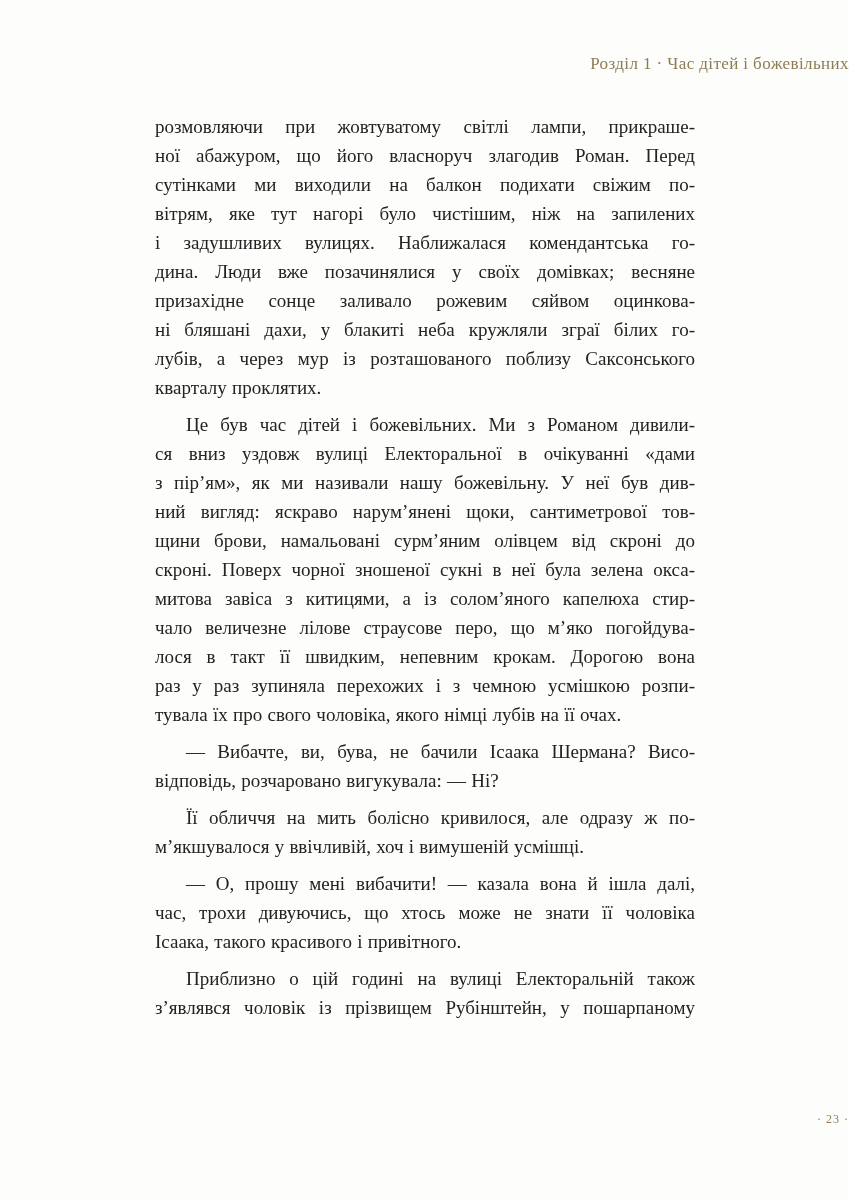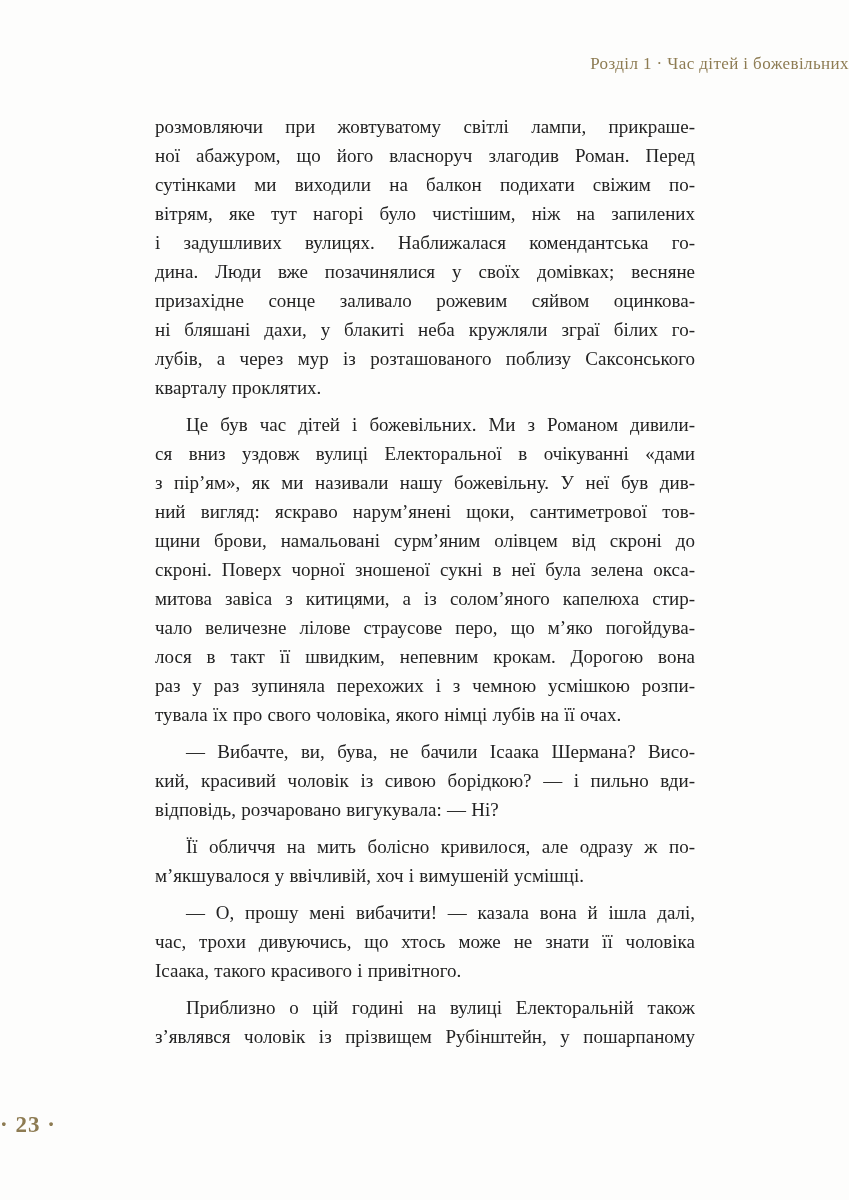--- a/index.html
+++ b/index.html
@@ -48,25 +48,24 @@
       text-align-last: left;
     }
     .line.indent {
       text-indent: 31px;
     }
     .page-number {
       position: absolute;
       top: 1112px;
       left: 0;
       width: 100%;
-      text-align: left;
-      font-size: 23px;
+      text-align: right;
+      font-size: 12px;
       letter-spacing: 1px;
       color: var(--accent, #8d7b52);
-      font-weight: bold;
     }
   </style>
 </head>
 <body>
 
 <div class="page">
   <div class="running-header">Розділ 1 · Час дітей і божевільних</div>
 
   <div class="textblock">
       <div class="para">
@@ -89,21 +88,20 @@
         <div class="line">щини брови, намальовані сурм’яним олівцем від скроні до</div>
         <div class="line">скроні. Поверх чорної зношеної сукні в неї була зелена окса-</div>
         <div class="line">митова завіса з китицями, а із солом’яного капелюха стир-</div>
         <div class="line">чало величезне лілове страусове перо, що м’яко погойдува-</div>
         <div class="line">лося в такт її швидким, непевним крокам. Дорогою вона</div>
         <div class="line">раз у раз зупиняла перехожих і з чемною усмішкою розпи-</div>
         <div class="line last">тувала їх про свого чоловіка, якого німці лубів на її очах.</div>
       </div>
       <div class="para">
         <div class="line indent">— Вибачте, ви, бува, не бачили Ісаака Шермана? Висо-</div>
-        <div class="line">кий, красивий чоловік із сивою борідкою? — і пильно вди-</div>
         <div class="line last">відповідь, розчаровано вигукувала: — Ні?</div>
       </div>
       <div class="para">
         <div class="line indent">Її обличчя на мить болісно кривилося, але одразу ж по-</div>
         <div class="line last">м’якшувалося у ввічливій, хоч і вимушеній усмішці.</div>
       </div>
       <div class="para">
         <div class="line indent">— О, прошу мені вибачити! — казала вона й ішла далі,</div>
         <div class="line">час, трохи дивуючись, що хтось може не знати її чоловіка</div>
         <div class="line last">Ісаака, такого красивого і привітного.</div>

